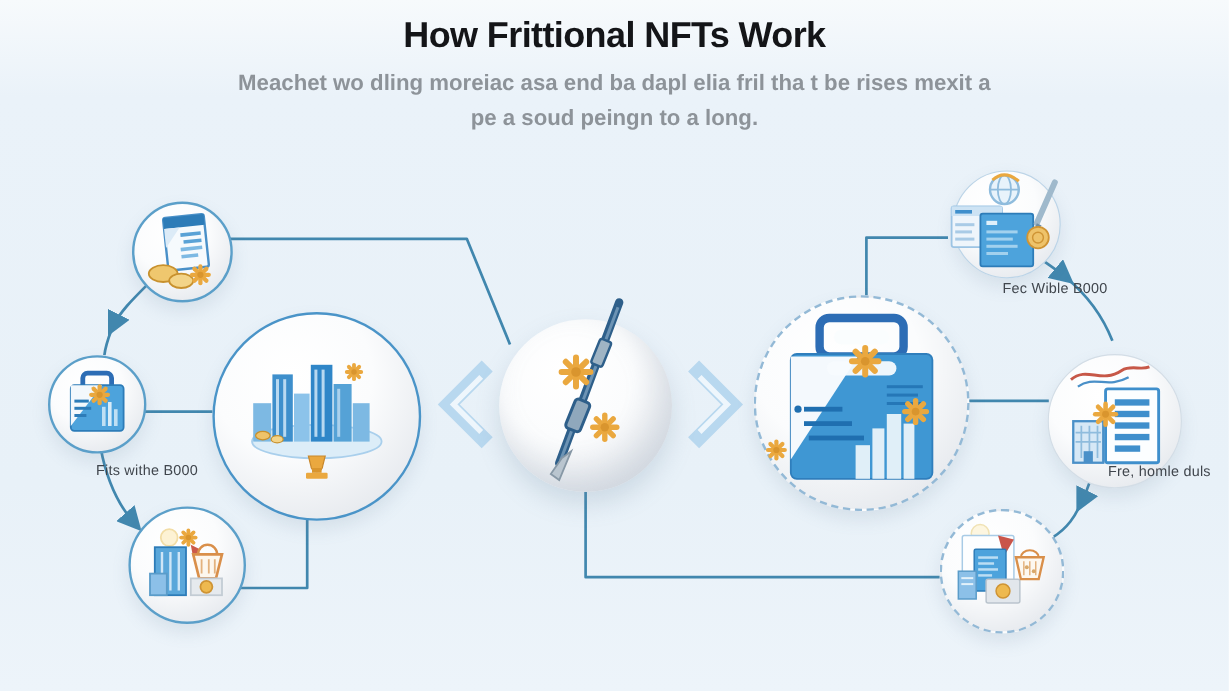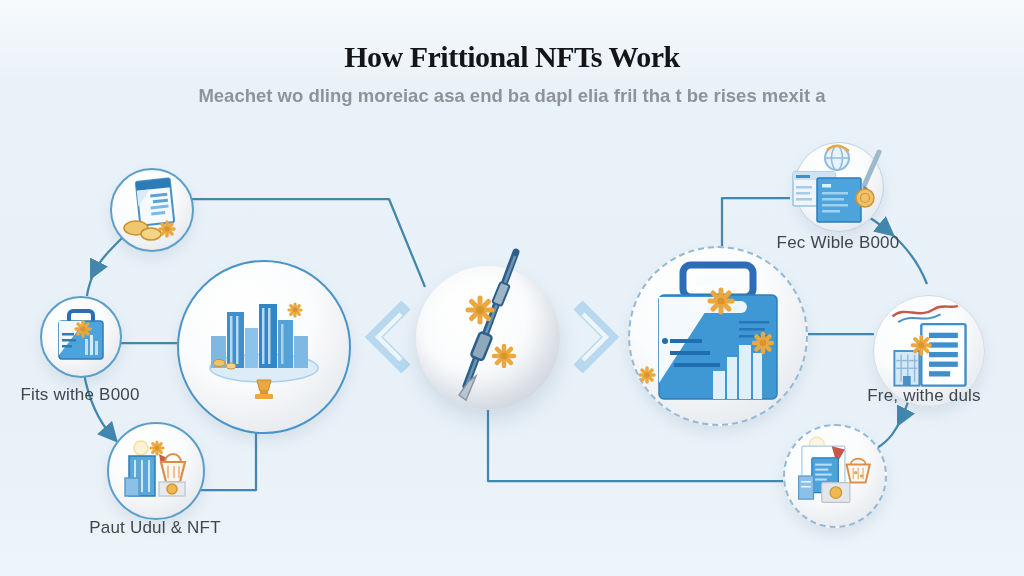--- a/index.html
+++ b/index.html
@@ -3,42 +3,41 @@
 <meta charset="utf-8">
 <style>
   html,body{margin:0;padding:0;}
   body{font-family:"Liberation Sans", sans-serif;}
   .stage{
     position:relative;width:1024px;height:576px;overflow:hidden;
     background:linear-gradient(180deg,#f7fafc 0%,#eaf2f9 14%,#e8f1f8 70%,#edf4fa 100%);
   }
   .hdr{position:absolute;left:0;top:0;width:1024px;text-align:center;}
   .title{
-    margin:0;padding-top:40px;font-size:30px;font-weight:700;color:#141518;
+    margin:0;padding-top:13px;font-size:30px;font-weight:700;color:#141518;
     letter-spacing:-0.5px;
-    font-family:Liberation Serif, serif;
   }
   .subtitle{
     margin:8px auto 0;width:700px;font-size:18.5px;line-height:1.55;color:#8d9399;font-weight:bold;
   }
   .node{
     position:absolute;border-radius:50%;
     background:radial-gradient(circle at 38% 30%, #ffffff 0%, #fbfcfd 42%, #e9ecf0 76%, #d8dde3 100%);
     box-shadow:0 7px 14px rgba(110,135,160,0.16);
     display:flex;align-items:center;justify-content:center;
   }
   .node svg{overflow:visible;}
   .b-solid{border:2px solid #5b9fc9;}
   .b-solid-big{border:2.5px solid #4a94c8;}
   .b-thin{border:1.5px solid #bcd4e7;}
   .b-faint{border:1.5px solid #d3dde6;}
   .b-dash{border:2px dashed #93b9d6;}
   .b-none{border:none;}
   .nlabel{
-    position:absolute;width:170px;text-align:center;font-size:17px;color:#40464d;
+    position:absolute;width:170px;text-align:right;font-size:12px;color:#40464d;
     letter-spacing:0.2px;
   }
   .connectors{position:absolute;left:0;top:0;z-index:0;}
   .node,.nlabel{z-index:2;}
 </style>
 </head>
 <body>
 
 <div class="stage">
 
@@ -70,20 +69,21 @@
     <g>
       <path d="M578,305 L610,337 L578,369" stroke="#b8d8ef" stroke-width="13" fill="none"></path>
       <path d="M583,314 L606,337 L583,360" stroke="#eef6fc" stroke-width="4.5" fill="none"></path>
     </g>
   </svg>
 
   <div class="hdr">
     <h1 class="title">How Frittional NFTs Work</h1>
     <div class="subtitle">
       <span>Meachet wo dling moreiac asa end ba dapl elia fril tha t be rises mexit a</span><br>
+      <span>pe a soud peingn to a long.</span>
     </div>
   </div>
 
   <div class="node b-solid" style="left:110px;top:168px;width:80px;height:80px;">
     <svg width="64" height="68" viewBox="0 0 64 68">
       <g transform="rotate(-6 35 26)">
         <rect x="18" y="4" width="34" height="44" rx="2" fill="#f6fafd" stroke="#4a90c8" stroke-width="2"></rect>
         <rect x="18" y="4" width="34" height="9" fill="#2d7cb8"></rect>
         <polygon points="18,13 31,13 18,29" fill="#dcebf7"></polygon>
         <rect x="31" y="18" width="17" height="3" fill="#5aa2d6"></rect>
@@ -143,21 +143,20 @@
       <polygon points="40,16 48,20 42,27" fill="#cc5a4a"></polygon>
       <path d="M46,24 a8,8 0 0 1 16,0" fill="none" stroke="#d98f4a" stroke-width="2"></path>
       <polygon points="42,24 66,24 61,44 47,44" fill="#fdf7ee" stroke="#d98f4a" stroke-width="2.2"></polygon>
       <line x1="49" y1="28" x2="49" y2="40" stroke="#e3b27e" stroke-width="1.5"></line>
       <line x1="55" y1="28" x2="55" y2="40" stroke="#e3b27e" stroke-width="1.5"></line>
       <line x1="60" y1="28" x2="60" y2="40" stroke="#e3b27e" stroke-width="1.5"></line>
       <rect x="40" y="44" width="26" height="14" fill="#e6eaee" stroke="#c3ccd4" stroke-width="1.5"></rect>
       <circle cx="53" cy="51" r="5" fill="#eeb94f" stroke="#cf9434" stroke-width="1.5"></circle>
     </svg>
   </div>
-  <div class="nlabel" style="left:70px;top:518px;">Paut Udul &amp; NFT</div>
 
   <div class="node b-solid-big" style="left:177px;top:260px;width:170px;height:170px;">
     <svg width="130" height="122" viewBox="0 0 130 122">
       <ellipse cx="65" cy="82" rx="54" ry="14" fill="#dcedf8" stroke="#a9cfec" stroke-width="1.5"></ellipse>
       <rect x="12" y="50" width="15" height="32" fill="#7db9e3"></rect>
       <rect x="28" y="26" width="17" height="56" fill="#3e8fcc"></rect>
       <rect x="31" y="30" width="2.5" height="48" fill="#cfe6f7" opacity="0.85"></rect>
       <rect x="37" y="30" width="2.5" height="48" fill="#cfe6f7" opacity="0.85"></rect>
       <rect x="46" y="42" width="13" height="40" fill="#8cc3ea"></rect>
       <rect x="60" y="18" width="18" height="64" fill="#2f86c8"></rect>
@@ -294,21 +293,21 @@
       <rect x="25" y="78" width="8" height="10" fill="#4a90c8"></rect>
       <g transform="translate(44,46)" stroke="#eaa83f" stroke-width="4" stroke-linecap="round">
         <line x1="-9" y1="0" x2="9" y2="0"></line>
           <line x1="0" y1="-9" x2="0" y2="9"></line>
         <line x1="-6.5" y1="-6.5" x2="6.5" y2="6.5"></line>
           <line x1="-6.5" y1="6.5" x2="6.5" y2="-6.5"></line>
         <circle r="3" fill="#d9952e" stroke="none"></circle>
       </g>
     </svg>
   </div>
-  <div class="nlabel" style="left:839px;top:386px;">Fre, withe duls</div>
+  <div class="nlabel" style="left:839px;top:386px;">Fre, homle duls</div>
 
   <div class="node b-dash" style="left:783px;top:424px;width:100px;height:100px;">
     <svg width="86" height="80" viewBox="0 0 104 96">
       <circle cx="30" cy="10" r="9" fill="#fdf6e0" stroke="#f0e2b4" stroke-width="1.5"></circle>
       <rect x="12" y="12" width="52" height="54" rx="2" fill="#fdfeff" stroke="#a8cbe6" stroke-width="1.5"></rect>
       <polygon points="48,12 64,16 54,33" fill="#c9554a"></polygon>
       <rect x="24" y="26" width="32" height="42" rx="1.5" fill="#4da3dc" stroke="#2d7cb8" stroke-width="1.5"></rect>
       <rect x="28" y="33" width="20" height="2.5" fill="#cfe9f8" opacity="0.85"></rect>
       <rect x="28" y="39" width="16" height="2.5" fill="#cfe9f8" opacity="0.85"></rect>
       <rect x="28" y="45" width="20" height="2.5" fill="#cfe9f8" opacity="0.85"></rect>

